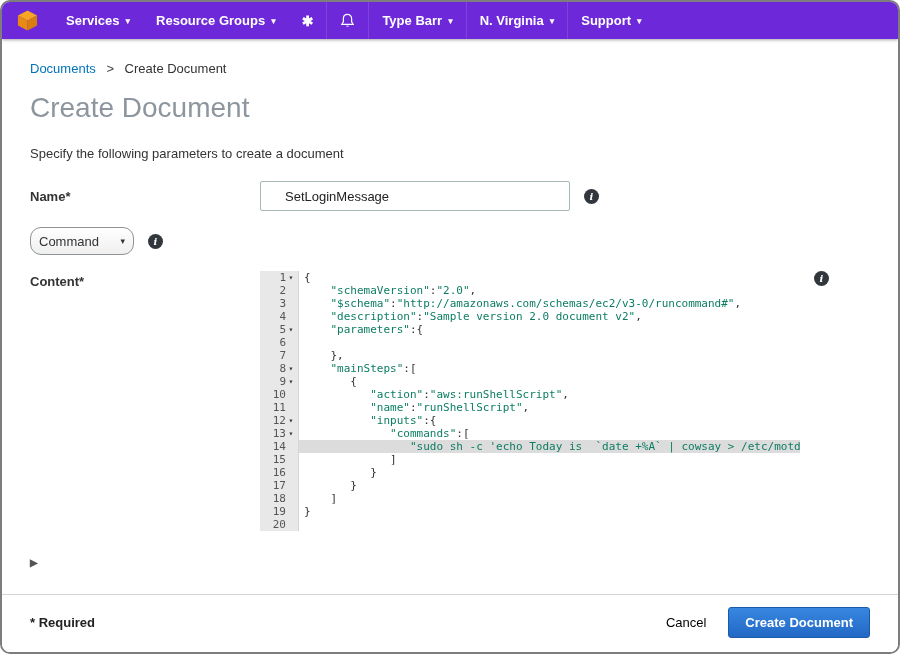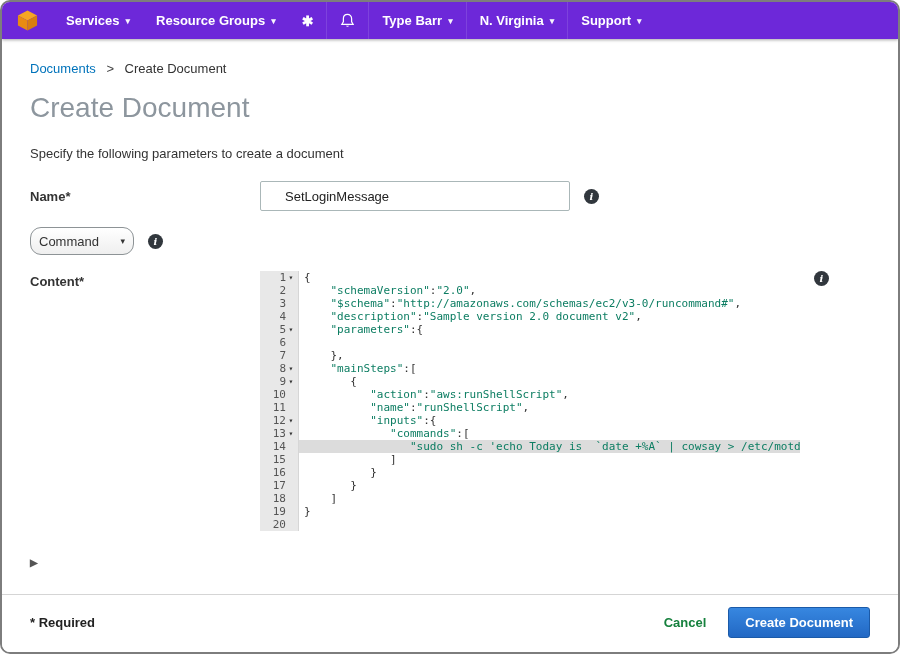--- a/index.html
+++ b/index.html
@@ -42,21 +42,21 @@
   .code{flex:1 1 auto;white-space:pre;color:#333;overflow:hidden;}
   .cl{height:13px;padding-left:5px;}
   .cl.active{background:#dcdcdc;}
   .str{color:#0c7d62;}
   
   .cli-expander{margin-top:26px;font-size:14px;font-weight:bold;color:#111;display:flex;align-items:center;cursor:pointer;}
   .tri{font-size:10px;color:#555;margin-right:9px;}
   .footer{flex:0 0 auto;border-top:1px solid #d5d5d5;padding:12px 28px 14px;display:flex;justify-content:space-between;align-items:center;background:#fff;}
   .required{font-size:13px;font-weight:bold;color:#222;}
   .actions{display:flex;align-items:center;}
-  .cancel{color:#15803d;font-size:13px;font-weight:bold;text-decoration:none;margin-right:22px;cursor:pointer;}
+  .cancel{color:#000000;font-size:13px;font-weight:normal;text-decoration:none;margin-right:22px;cursor:pointer;}
   .primary-btn{background:linear-gradient(#3787e0,#2268c4);border:1px solid #1b5aa8;border-radius:3px;color:#fff;font-size:13px;font-weight:bold;font-family:"Liberation Sans",sans-serif;padding:7px 16px;cursor:pointer;}
 </style>
 </head>
 <body>
 
 <div class="frame">
 
   <header class="navbar">
     <div class="nav-left">
       <div class="nav-logo">

